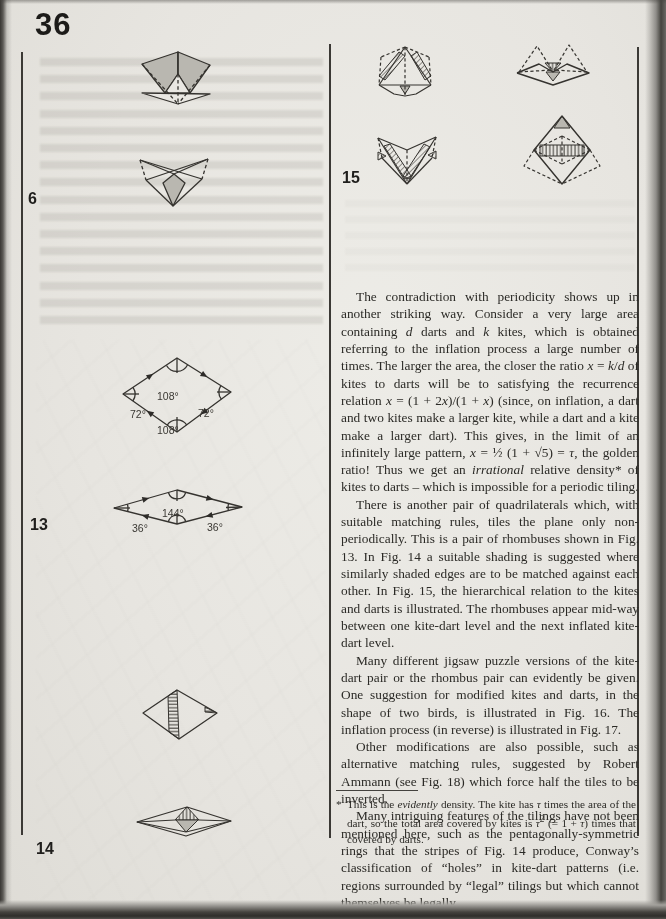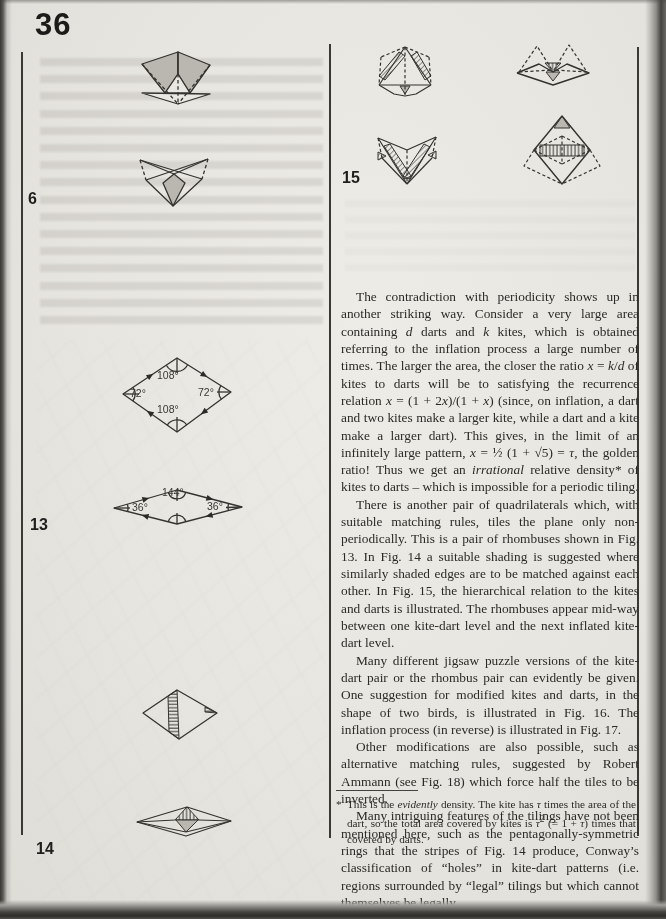--- a/index.html
+++ b/index.html
@@ -28,21 +28,21 @@
     background:repeating-linear-gradient(180deg,rgba(125,122,113,0.10) 0 7px,rgba(125,122,113,0) 7px 16px);}
   .pagenum{position:absolute;left:23px;top:7px;font-family:"Liberation Sans",sans-serif;
     font-weight:bold;font-size:31px;letter-spacing:1px;color:#1c1b19;margin-left:12px;}
   .rule{position:absolute;width:2px;background:#3b3935;}
   .rule-left{left:21px;top:52px;height:783px;}
   .rule-mid{left:329px;top:44px;height:794px;}
   .rule-right{left:637px;top:47px;height:789px;width:1.6px;}
   .figlabel{position:absolute;font-family:"Liberation Sans",sans-serif;font-weight:bold;
     font-size:16px;color:#1f1e1c;}
   .fig{position:absolute;}
-  .anglelabel{position:absolute;font-family:"Liberation Sans",sans-serif;font-size:10.5px;color:#3a3833;}
+  .anglelabel{position:absolute;font-family:"Liberation Sans",sans-serif;font-size:10.5px;color:#3a3833;margin-top:21px;}
   .bodytext{position:absolute;left:341px;top:288px;width:298px;font-size:13.35px;
     line-height:17.32px;text-align:justify;}
   .bodytext p{margin:0;text-indent:15px;}
   .fn-divider{position:absolute;left:336px;top:790px;width:82px;height:1.4px;background:#44423e;}
   .footnote{position:absolute;left:347px;top:797px;width:289px;font-size:11.2px;line-height:15.6px;text-align:justify;}
   .fn-marker{position:absolute;left:-11px;top:0;}
   svg{display:block;}
   svg line,svg polyline,svg path,svg polygon{vector-effect:non-scaling-stroke;}
 </style>
 </head>

